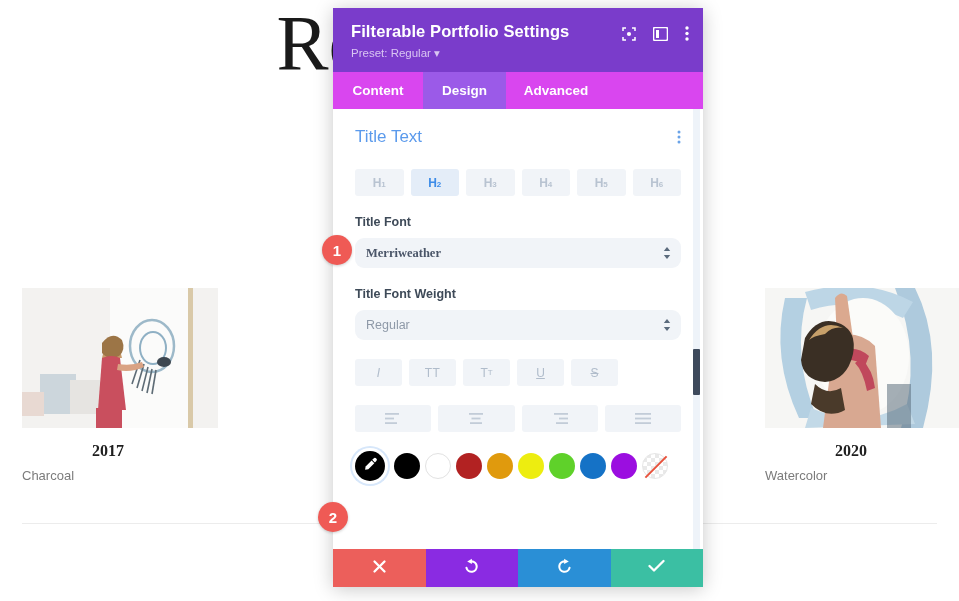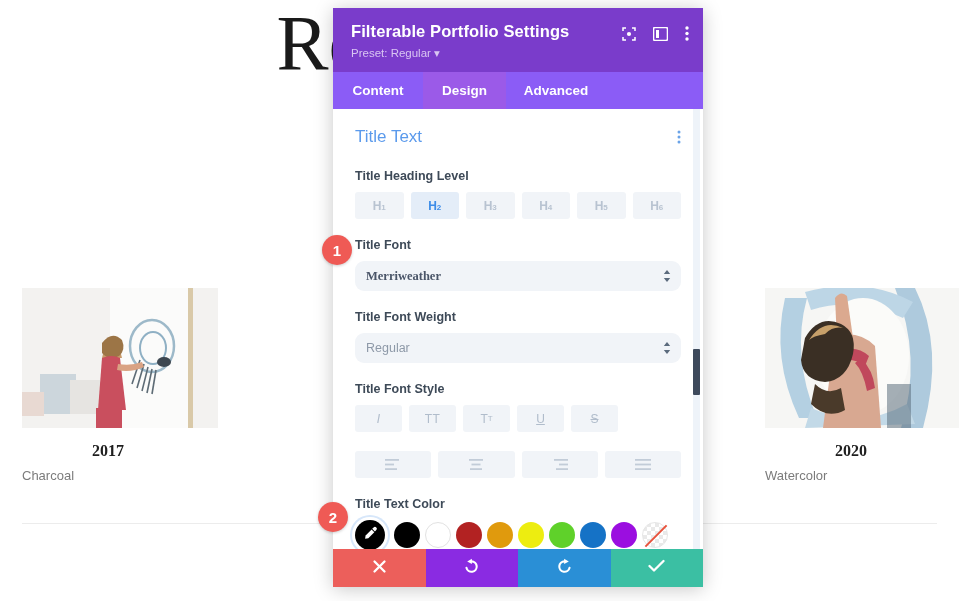--- a/index.html
+++ b/index.html
@@ -81,21 +81,21 @@
   #modal-preset {
     color: #d9c6f2; font-size: 11.5px; margin-top: 5px;
   }
   #header-icons {
     position: absolute; right: 14px; top: 18px;
     display: flex; align-items: center; gap: 17px;
   }
   .hdr-ico { cursor: pointer; line-height: 0; }
 
   #modal-tabs {
-    display: flex; background: #8b5cf6; flex: 0 0 auto;
+    display: flex; background: #d946ef; flex: 0 0 auto;
   }
   .tab {
     padding: 11px 0; font-size: 13.5px; font-weight: 700;
     color: #ffffff; text-align: center; cursor: pointer;
   }
   .tab.w1 { width: 90px; }
   .tab.w2 { width: 83px; }
   .tab.w3 { width: 100px; }
   .tab.active { background: #9b5ae8; }
 
@@ -353,21 +353,20 @@
       <span id="section-dots">
         <svg width="4" height="14" viewBox="0 0 4 14">
           <circle cx="2" cy="2" r="1.5" fill="#6aa3e8"></circle>
           <circle cx="2" cy="7" r="1.5" fill="#6aa3e8"></circle>
           <circle cx="2" cy="12" r="1.5" fill="#6aa3e8"></circle>
         </svg>
       </span>
     </div>
 
     <div class="field">
-      <div class="field-label">Title Heading Level</div>
       <div class="btn-row">
         <div class="opt-btn">H<sub>1</sub></div>
         <div class="opt-btn active">H<sub>2</sub></div>
         <div class="opt-btn">H<sub>3</sub></div>
         <div class="opt-btn">H<sub>4</sub></div>
         <div class="opt-btn">H<sub>5</sub></div>
         <div class="opt-btn">H<sub>6</sub></div>
       </div>
     </div>
 
@@ -391,21 +390,20 @@
         <span class="sel-arrows">
           <svg width="8" height="13" viewBox="0 0 8 13">
             <path d="M4 0.5 L7.2 4.5 L0.8 4.5 Z" fill="#5b6b7d"></path>
             <path d="M4 12.5 L7.2 8.5 L0.8 8.5 Z" fill="#5b6b7d"></path>
           </svg>
         </span>
       </div>
     </div>
 
     <div class="field">
-      <div class="field-label">Title Font Style</div>
       <div class="style-row">
         <div class="style-btn">
             <i>I</i>
           </div>
         <div class="style-btn">
             <span class="tt">TT</span>
           </div>
         <div class="style-btn">T<span class="tsm">T</span></div>
         <div class="style-btn">
             <span class="u">U</span>
@@ -451,21 +449,20 @@
                 <rect x="0" y="0" width="16" height="1.8"></rect>
             <rect x="0" y="4.6" width="16" height="1.8"></rect>
             <rect x="0" y="9.2" width="16" height="1.8"></rect>
               </g>
           </svg>
         </div>
       </div>
     </div>
 
     <div class="field">
-      <div class="field-label">Title Text Color</div>
       <div id="swatch-row">
         <div class="swatch picker">
           <span>
             <svg width="15" height="15" viewBox="0 0 15 15">
               <path d="M10.6 1.4a1.9 1.9 0 0 1 2.7 2.7l-1.4 1.4-2.7-2.7z" fill="#fff"></path>
               <path d="M8.6 3.5l2.7 2.7-6 6-3.2.5.5-3.2z" fill="#fff"></path>
             </svg>
           </span>
         </div>
         <div class="swatch" style="background:#000000"></div>

